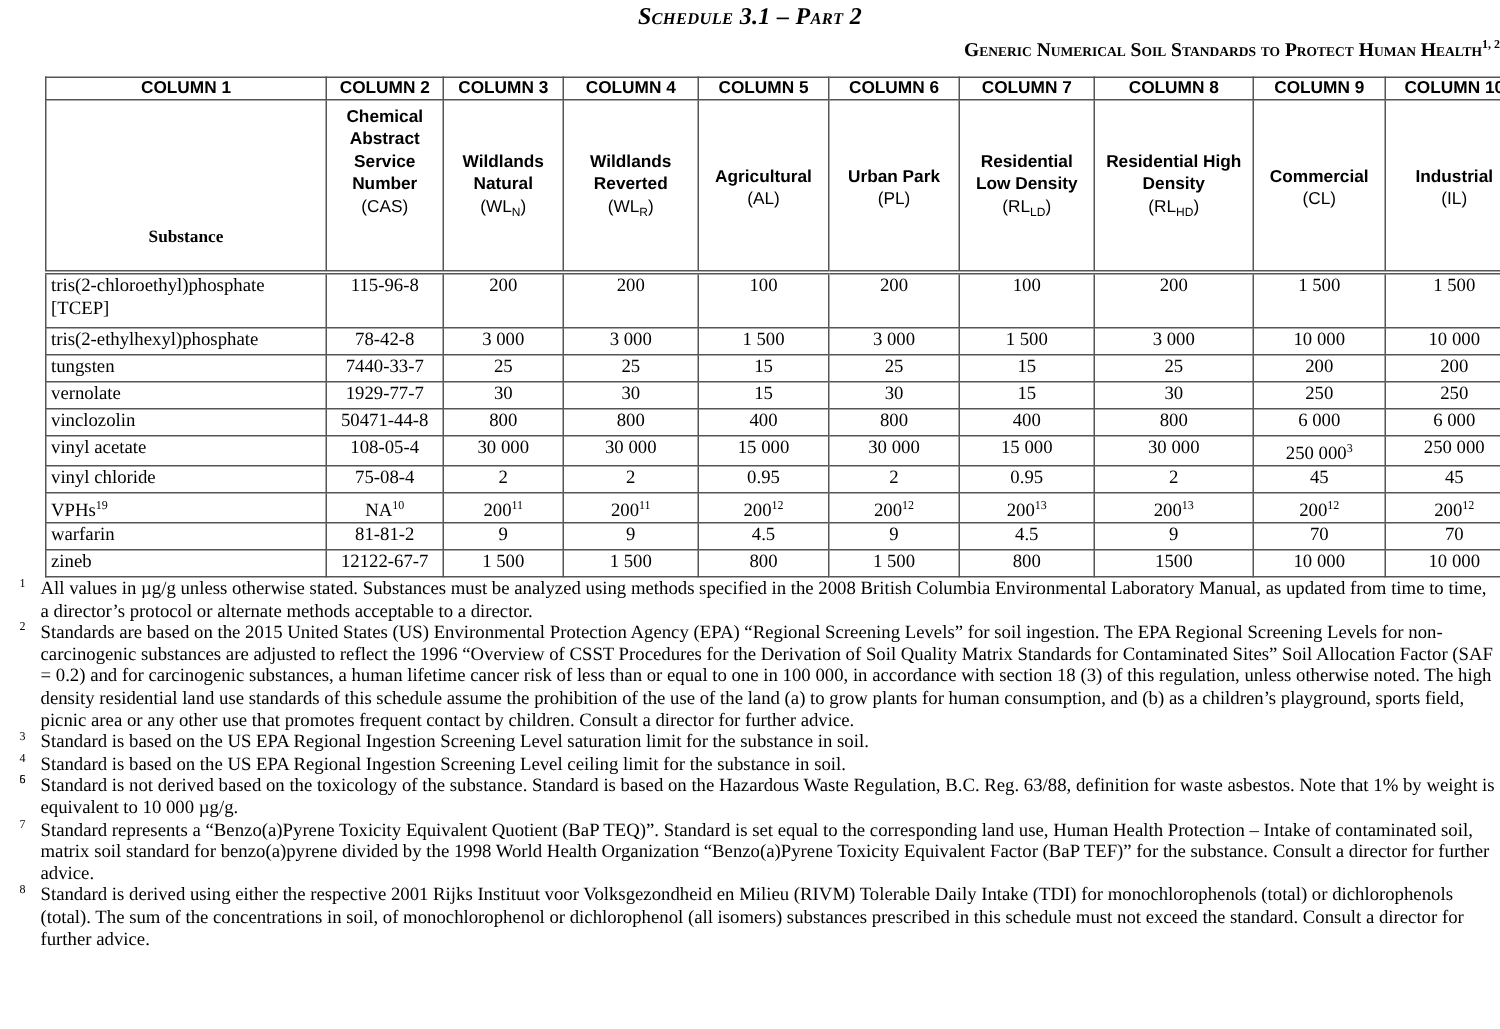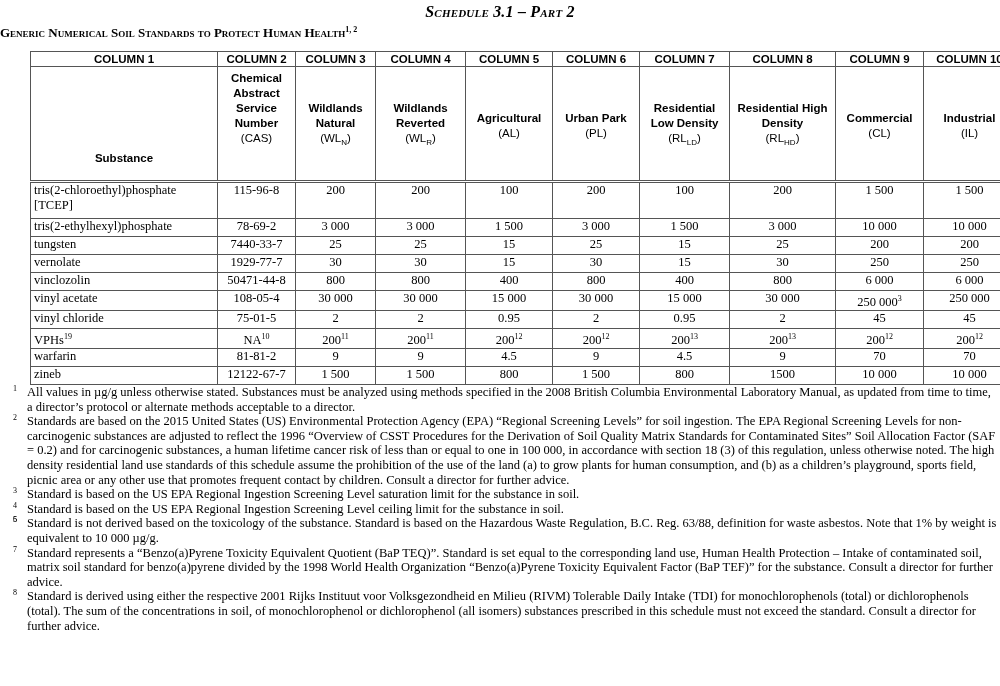--- a/index.html
+++ b/index.html
@@ -1,18 +1,18 @@
 <!DOCTYPE html>
 <html><head>
 <meta charset="utf-8">
 <style>
   html, body { margin: 0; padding: 0; background: #ffffff; }
   body { width: 1000px; height: 686px; overflow: hidden; position: relative; color: #000; font-family: "Liberation Serif", serif; }
   .title { position: absolute; left: 0; width: 1000px; top: 3px; text-align: center; font-weight: bold; font-size: 16px; font-variant: small-caps; letter-spacing: 0.2px; font-style: italic; }
-  .subtitle { position: absolute; left: 0; width: 1000px; top: 25px; text-align: left; font-weight: bold; font-size: 13px; font-variant: small-caps; }
+  .subtitle { position: absolute; left: 0; width: 1000px; top: 25px; text-align: right; font-weight: bold; font-size: 13px; font-variant: small-caps; }
   .subtitle sup { font-size: 8px; font-variant: normal; }
   table.std { position: absolute; left: 30px; top: 51px; width: 985px; border-collapse: collapse; table-layout: fixed; }
   table.std td, table.std th { border: 1px solid #555; padding: 0 2px; }
   table.std thead th { font-family: "Liberation Sans", sans-serif; font-weight: bold; font-size: 11.5px; }
   tr.colnums th { height: 14px; line-height: 13px; }
   tr.colhead th { height: 95px; vertical-align: middle; font-size: 12.5px; line-height: 15px; padding-top: 4px; border-bottom: 3px double #555; }
   tr.colhead th .abbr { font-weight: normal; display: block; }
   tr.colhead th sub { font-size: 8px; }
   table.std tbody td { font-size: 12.5px; line-height: 15px; text-align: center; vertical-align: top; }
   table.std tbody td.sub { text-align: left; padding-left: 3px; margin-left: 28px; }
@@ -50,21 +50,21 @@
         <th>COLUMN 3</th>
         <th>COLUMN 4</th>
         <th>COLUMN 5</th>
         <th>COLUMN 6</th>
         <th>COLUMN 7</th>
         <th>COLUMN 8</th>
         <th>COLUMN 9</th>
         <th>COLUMN 10</th>
       </tr>
     <tr class="colhead">
-        <th style="vertical-align: bottom; padding-bottom: 14px;"><span>Substance</span></th>
+        <th style="vertical-align: bottom; padding-bottom: 14px; font-family: Liberation Serif, serif;"><span>Substance</span></th>
         <th style="vertical-align: top;"><span>Chemical Abstract Service Number</span><span class="abbr"><span>(CAS)</span></span></th>
         <th><span>Wildlands Natural</span><span class="abbr"><span>(WL</span><sub>N</sub>)</span></th>
         <th><span>Wildlands Reverted</span><span class="abbr"><span>(WL</span><sub>R</sub>)</span></th>
         <th><span>Agricultural</span><span class="abbr"><span>(AL)</span></span></th>
         <th><span>Urban Park</span><span class="abbr"><span>(PL)</span></span></th>
         <th><span>Residential Low Density</span><span class="abbr"><span>(RL</span><sub>LD</sub>)</span></th>
         <th><span>Residential High Density</span><span class="abbr"><span>(RL</span><sub>HD</sub>)</span></th>
         <th><span>Commercial</span><span class="abbr"><span>(CL)</span></span></th>
         <th><span>Industrial</span><span class="abbr"><span>(IL)</span></span></th>
       </tr>
@@ -77,21 +77,21 @@
         <td><span>200</span></td>
         <td><span>100</span></td>
         <td><span>200</span></td>
         <td><span>100</span></td>
         <td><span>200</span></td>
         <td><span>1 500</span></td>
         <td><span>1 500</span></td>
       </tr>
       <tr class="r">
         <td class="sub"><span>tris(2-ethylhexyl)phosphate</span></td>
-        <td><span>78-69-2</span></td>
+        <td><span>78-42-8</span></td>
         <td><span>3 000</span></td>
         <td><span>3 000</span></td>
         <td><span>1 500</span></td>
         <td><span>3 000</span></td>
         <td><span>1 500</span></td>
         <td><span>3 000</span></td>
         <td><span>10 000</span></td>
         <td><span>10 000</span></td>
       </tr>
       <tr class="r">
@@ -137,21 +137,21 @@
         <td><span>30 000</span></td>
         <td><span>15 000</span></td>
         <td><span>30 000</span></td>
         <td><span>15 000</span></td>
         <td><span>30 000</span></td>
         <td><span>250 000</span><sup>3</sup></td>
         <td><span>250 000</span></td>
       </tr>
       <tr class="r">
         <td class="sub"><span>vinyl chloride</span></td>
-        <td><span>75-01-5</span></td>
+        <td><span>75-08-4</span></td>
         <td><span>2</span></td>
         <td><span>2</span></td>
         <td><span>0.95</span></td>
         <td><span>2</span></td>
         <td><span>0.95</span></td>
         <td><span>2</span></td>
         <td><span>45</span></td>
         <td><span>45</span></td>
       </tr>
       <tr class="r">

